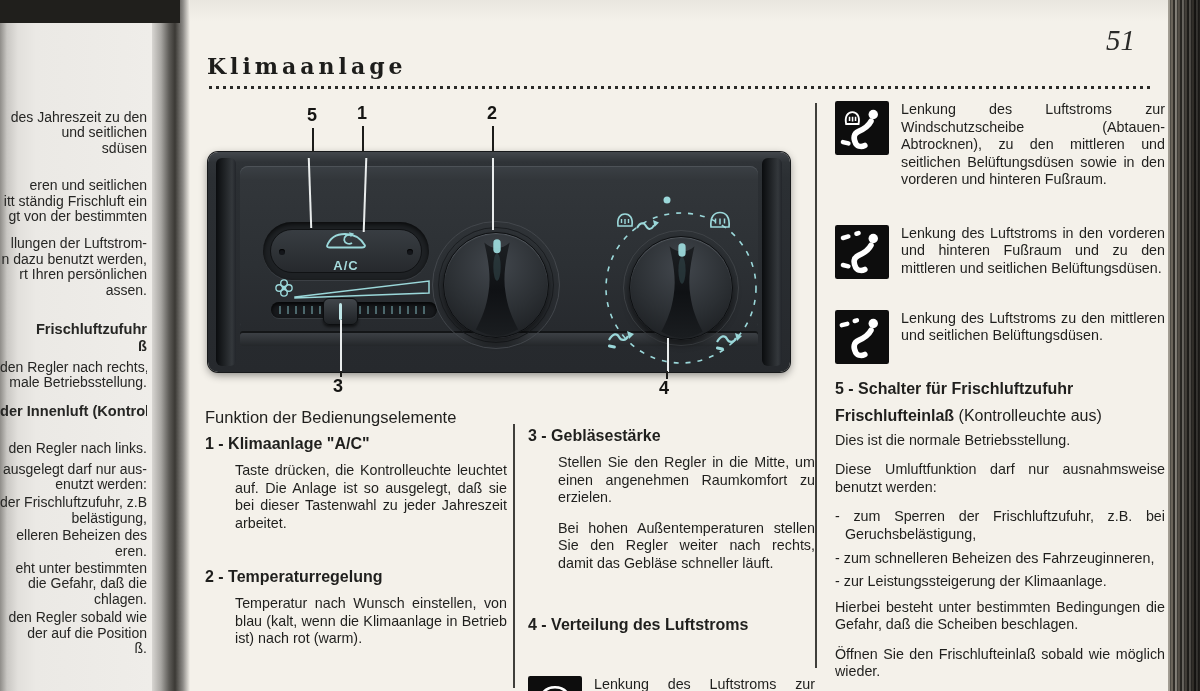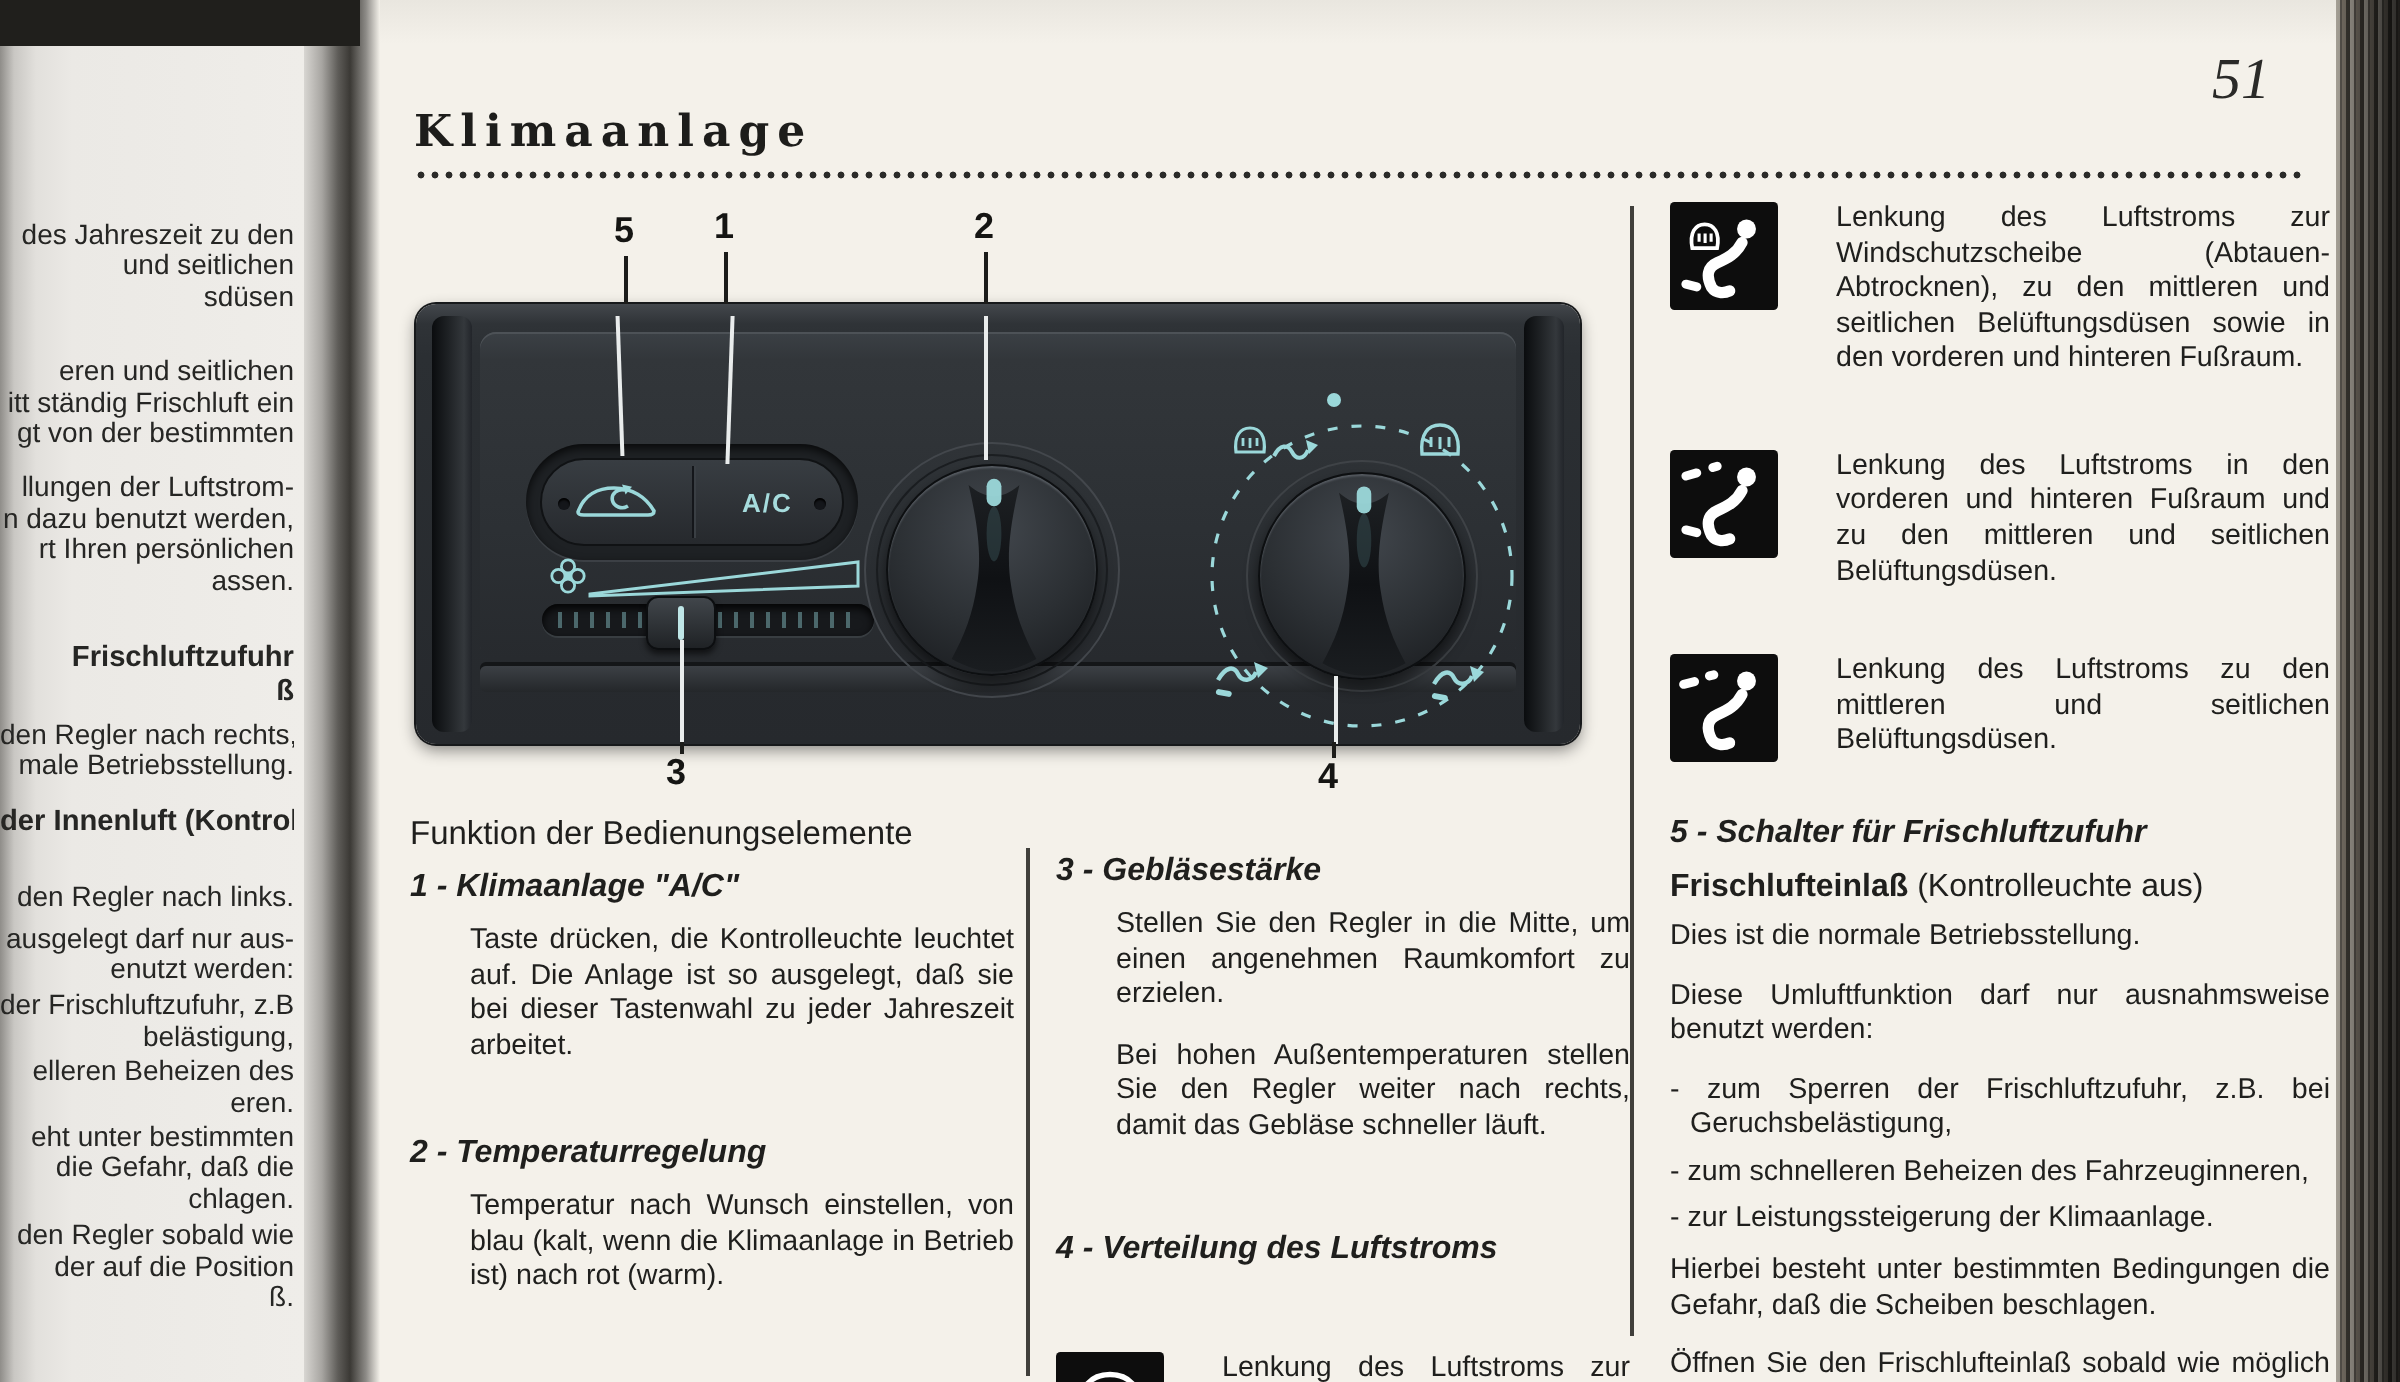--- a/index.html
+++ b/index.html
@@ -49,21 +49,21 @@
     background:linear-gradient(90deg,#0a0c0e,#1e2124 40%,#34383c 80%,#22252a);}
   .face{left:32px;top:14px;width:518px;height:164px;border-radius:8px;
     background:linear-gradient(180deg,#3b4045 0,#32363a 14px,#2c3034 60%,#272a2e 100%);
     box-shadow:inset 0 1px 0 #4d5257;}
   .lip{left:32px;top:181px;width:518px;height:13px;border-radius:3px;
     background:linear-gradient(180deg,#3c4045,#24272a);box-shadow:0 -2px 0 #141618;}
 
   .pill-recess{left:55px;top:70px;width:166px;height:58px;border-radius:29px;background:#1e2124;
     box-shadow:inset 0 2px 5px rgba(0,0,0,.75),0 1px 0 #3c4045;}
   .pill{left:62px;top:77px;width:152px;height:44px;border-radius:22px;display:flex;
-    background:linear-gradient(180deg,#383d42,#26292d);border:1px solid #101214;box-sizing:border-box;}
+    background:linear-gradient(180deg,#383d42,#26292d);border:1px solid #101214;box-sizing:border-box;flex-direction:column;}
   .pill-half{flex:1;display:flex;align-items:center;justify-content:center;position:relative;}
   .pill-div{width:1px;background:#14161a;box-shadow:1px 0 0 #3a3f44;margin:3px 0;}
   .ac-label{color:#a6dcdd;font-size:13px;font-weight:bold;letter-spacing:1px;}
   .pill-dot{width:6px;height:6px;border-radius:50%;background:#14161a;box-shadow:inset 0 1px 1px #000;}
 
   .track{left:63px;top:150px;width:166px;height:16px;border-radius:8px;background:#17191c;
     box-shadow:inset 0 2px 4px rgba(0,0,0,.9),0 1px 0 #383d41;}
   .track::after{content:"";position:absolute;left:8px;right:8px;top:4px;bottom:4px;
     background:repeating-linear-gradient(90deg,rgba(140,200,205,.45) 0 2px,transparent 2px 8px);}
   .slider-knob{left:115px;top:146px;width:35px;height:27px;border-radius:6px;
@@ -77,24 +77,24 @@
     background:radial-gradient(circle at 50% 30%,#42474d,#2b2f33 55%,#17191c 100%);
     box-shadow:0 4px 7px rgba(0,0,0,.55),inset 0 1px 1px #565b61;}
 
   
   .justify{text-align:justify;}
   .col-a{left:205px;top:408px;width:302px;}
   .col-b{left:528px;top:426px;width:287px;}
   .col-c{left:835px;top:101px;width:330px;}
   .v-rule{width:2px;background:#403f3b;}
   .col-heading{font-size:16.5px;font-weight:normal;margin:0 0 8px 0;}
-  .sec-title{font-size:16px;font-weight:bold;margin:1px 0 9px 0;font-style:italic;}
+  .sec-title{font-size:16px;font-weight:bold;margin:1px 0 9px 0;}
   .body-p{font-size:14.3px;line-height:1.23;margin:0 0 13px 0;padding-left:30px;}
   .body-p-flat{font-size:14.3px;line-height:1.23;margin:0 0 12px 0;}
-  .icon-row{display:flex;gap:29px;align-items:flex-start;}
+  .icon-row{display:flex;gap:12px;align-items:flex-start;}
   .icon-sq{width:54px;height:54px;flex:none;}
   .sub-line{font-size:16px;margin:0 0 7px 0;}
   .bullet{font-size:14.3px;line-height:1.23;margin:0 0 6px 0;padding-left:10px;text-indent:-10px;}
 </style>
 </head>
 <body>
 
 <div class="scene">
 
   <div class="abs left-page"></div>

